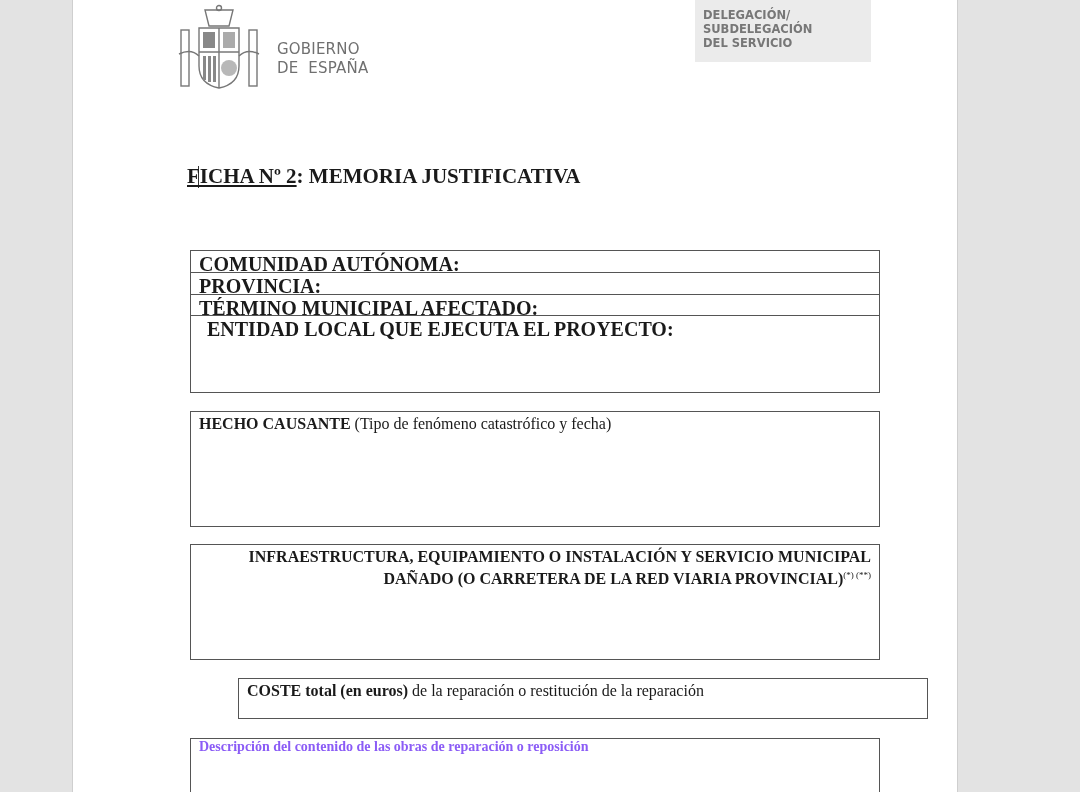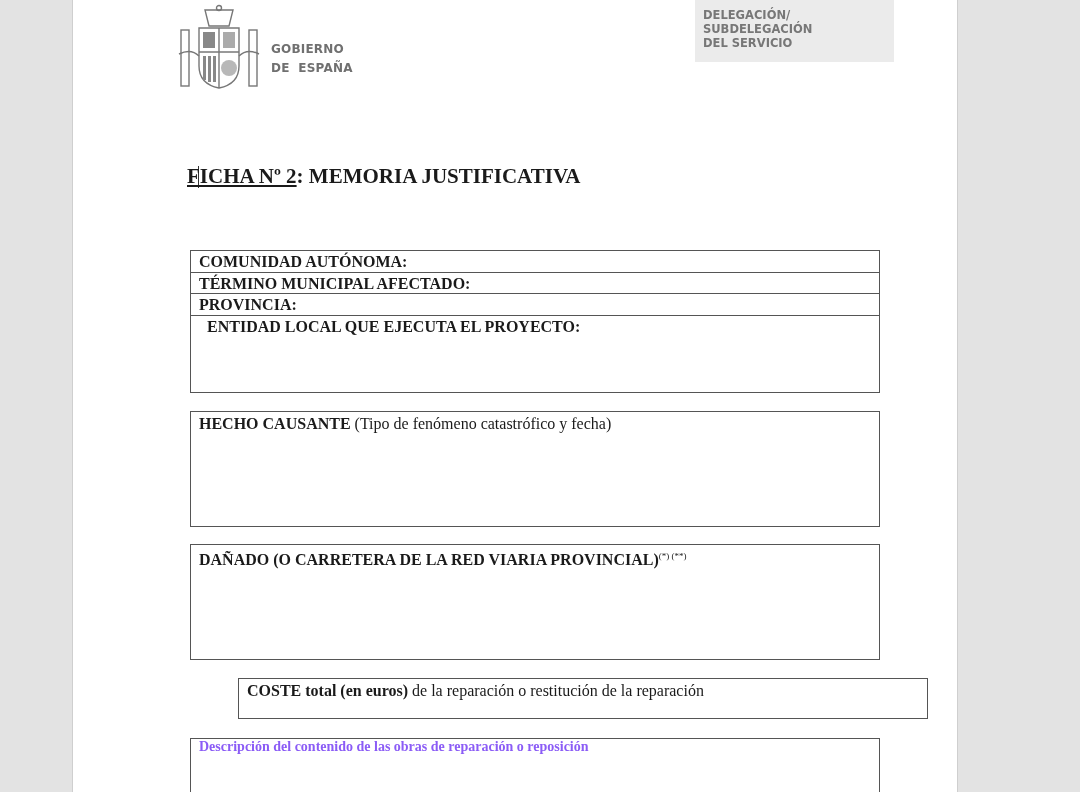--- a/index.html
+++ b/index.html
@@ -1,29 +1,29 @@
 <!DOCTYPE html>
 <html><head>
 <meta charset="utf-8">
 <style>
   html, body { margin:0; padding:0; }
   body { width:1080px; height:792px; background:#e3e3e3; position:relative; overflow:hidden; font-family:"Liberation Serif", serif; }
   .page { position:absolute; left:72px; top:0; width:884px; height:792px; background:#fff; border-left:1px solid #cfcfcf; border-right:1px solid #cfcfcf; }
   .logo { position:absolute; left:104px; top:4px; width:84px; height:86px; }
-  .gob { position:absolute; left:198px; top:40px; font-family:"DejaVu Sans", sans-serif; font-size:12px; line-height:19px; color:#707070; letter-spacing:0.2px;font-weight:bold; }
-  .deleg { position:absolute; left:622px; top:0; width:199px; height:62px; background:#ebebeb; }
+  .gob { position:absolute; left:204px; top:40px; font-family:"DejaVu Sans", sans-serif; font-size:15px; line-height:19px; color:#707070; letter-spacing:0.2px; }
+  .deleg { position:absolute; left:622px; top:0; width:176px; height:62px; background:#ebebeb; }
   .deleg-text { position:absolute; left:8px; top:8px; font-family:"DejaVu Sans", sans-serif; font-weight:bold; font-size:11.5px; line-height:14px; color:#777; }
   .title { position:absolute; left:114px; top:164px; font-size:21px; font-weight:bold; color:#1a1a1a; white-space:nowrap; }
   .title .u { text-decoration:underline; }
   .cursor { position:absolute; left:125px; top:166px; width:1px; height:22px; background:#333; }
   .box { position:absolute; left:117px; width:690px; border:1px solid #555; box-sizing:border-box; }
-  .row { border-bottom:1px solid #555; padding:2px 8px 0 8px; font-size:16px; font-weight:bold; color:#1a1a1a; box-sizing:border-box;font-family:Liberation Serif, serif; }
+  .row { border-bottom:1px solid #555; padding:2px 8px 0 8px; font-size:20px; font-weight:bold; color:#1a1a1a; box-sizing:border-box;font-family:Liberation Serif, serif; }
   .row:last-child { border-bottom:none; }
   .lbl { padding:2px 8px 0 8px; font-size:16px; color:#1a1a1a; line-height:19px; }
-  .b { font-weight:bold; }
+  .b { font-weight:bold;text-align:right; }
   sup { font-size:9px; font-weight:normal; }
   .sub { font-size:14px; font-weight:bold; padding:0 8px; color:#8b5cf6; }
 </style>
 </head>
 <body>
 
 <div class="page">
 
   <svg class="logo" viewBox="0 0 84 86">
     <g fill="none" stroke="#777" stroke-width="1.4">
@@ -58,31 +58,32 @@
       <div>SUBDELEGACIÓN</div>
       <div>DEL SERVICIO</div>
     </div>
   </div>
 
   <div class="cursor"></div>
   <div class="title"><span class="u">FICHA Nº 2</span><span>: MEMORIA JUSTIFICATIVA</span></div>
 
   <div class="box" style="top:250px;height:143px;">
     <div class="row" style="height:22px;">COMUNIDAD AUTÓNOMA:</div>
+    <div class="row" style="height:22px;">PROVINCIA:</div>
     <div class="row" style="height:21px;">TÉRMINO MUNICIPAL AFECTADO:</div>
-    <div class="row" style="height:22px;">PROVINCIA:</div>
     <div class="row" style="height:76px;margin-left:8px;">ENTIDAD LOCAL QUE EJECUTA EL PROYECTO:</div>
   </div>
 
   <div class="box" style="top:411px;height:116px;">
     <div class="lbl"><span class="b">HECHO CAUSANTE</span><span> (Tipo de fenómeno catastrófico y fecha)</span></div>
   </div>
 
   <div class="box" style="top:544px;height:116px;">
     <div class="lbl b" style="padding-top:2px;">
+      <div>INFRAESTRUCTURA, EQUIPAMIENTO O INSTALACIÓN Y SERVICIO MUNICIPAL</div>
       <div><span>DAÑADO (O CARRETERA DE LA RED VIARIA PROVINCIAL)</span><sup>(*) (**)</sup></div>
     </div>
   </div>
 
   <div class="box" style="top:678px;height:41px;margin-left:48px;">
     <div class="lbl"><span class="b">COSTE total (en euros)</span><span> de la reparación o restitución de la reparación</span></div>
   </div>
 
   <div class="box" style="top:738px;height:70px;border-bottom:none;">
     <div class="sub">Descripción del contenido de las obras de reparación o reposición</div>

